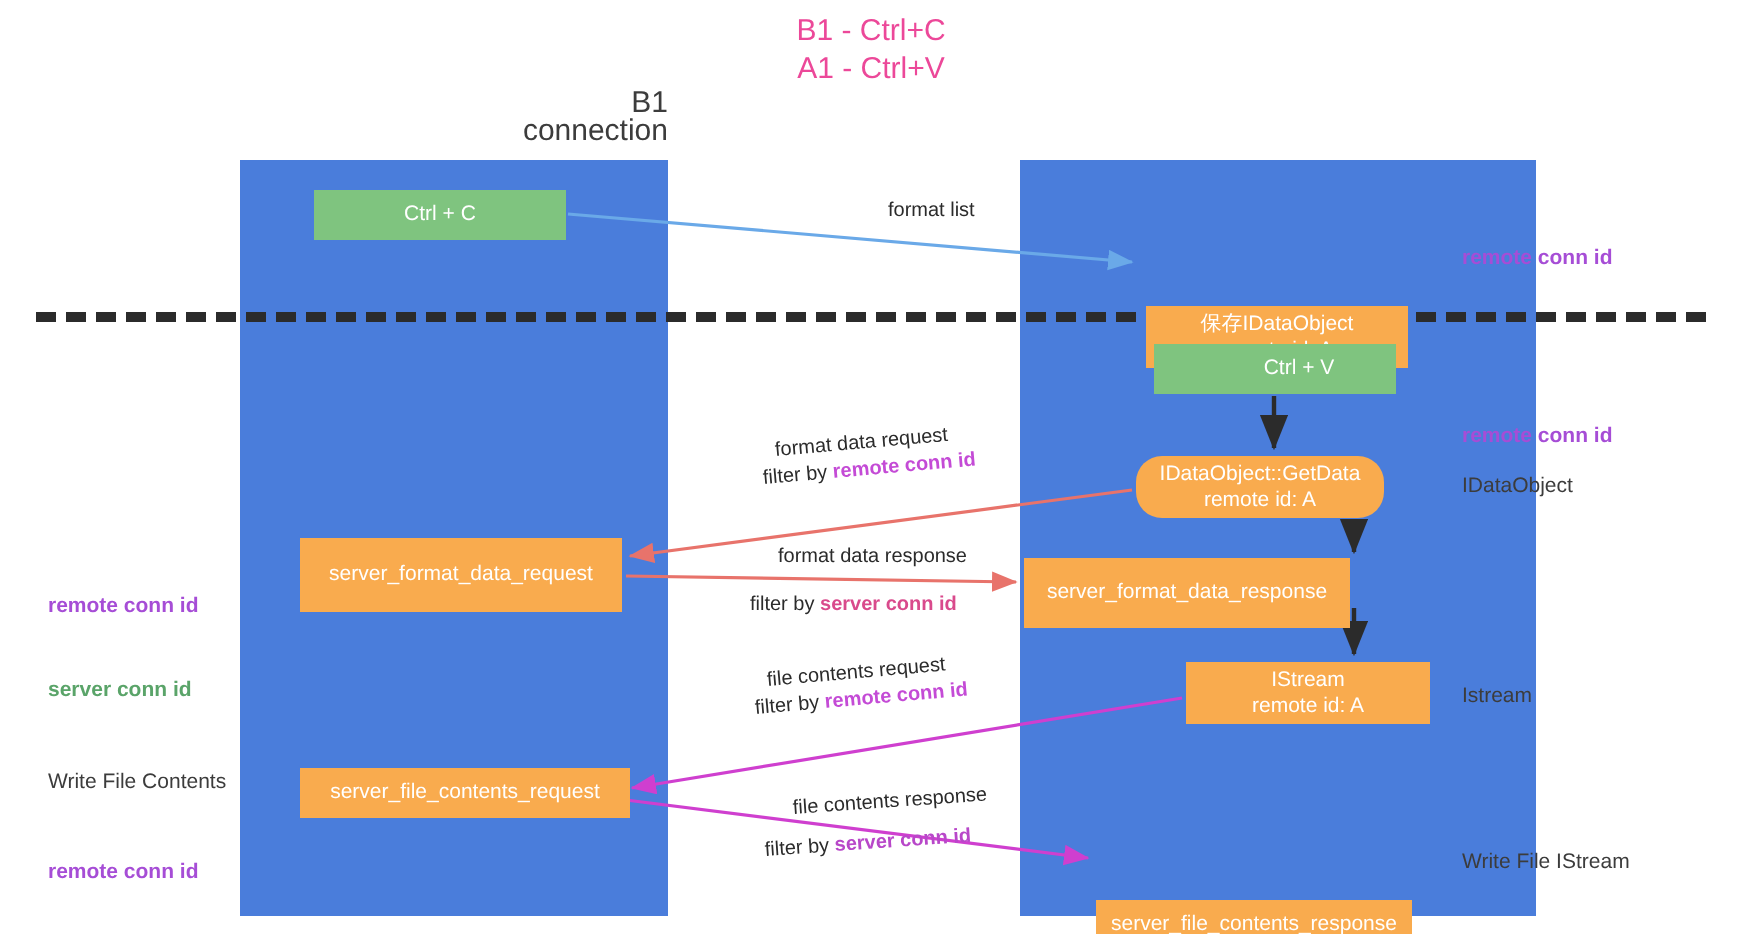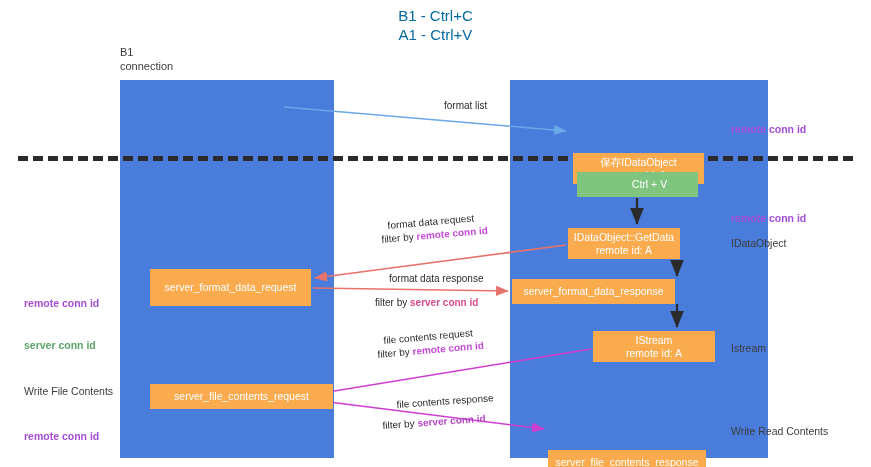--- a/index.html
+++ b/index.html
@@ -24,28 +24,28 @@
   #lane-b1 { left: 120px; top: 80px; width: 214px; height: 378px; }
   #lane-a1 { left: 510px; top: 80px; width: 258px; height: 378px; }
 
   
   #diagram-title {
     position: absolute;
     left: 0; top: 6px;
     width: 871px;
     text-align: center;
     font-size: 15px;
-    color: #0369a1;
+    color: #ec4899;
     line-height: 19px;
     white-space: pre;
   }
   .lane-header {
     position: absolute;
-    text-align: left;
-    font-size: 11px;
+    text-align: right;
+    font-size: 15px;
     color: #3c3c3c;
     line-height: 14px;
     white-space: pre;
   }
   #header-b1 { left: 120px; top: 45px; width: 214px; }
   #header-a1 { left: 510px; top: 45px; width: 258px; }
 
   
   #divider {
     position: absolute;
@@ -68,25 +68,25 @@
     text-align: center;
     white-space: pre;
     padding: 2px 4px;
   }
   .box.green  { background: #7fc47f; }
   .box.orange { background: #f9ab4e; }
 
   #box-ctrlc           { left: 157px; top: 95px;  width: 126px; height: 25px; }
   #box-save-dataobject { left: 573px; top: 117px; width: 131px; height: 31px; margin-top: 36px; }
   #box-ctrlv           { left: 577px; top: 172px; width: 121px; height: 25px; padding-left: 28px; }
-  #box-getdata         { left: 568px; top: 228px; width: 112px; height: 31px; }
+  #box-getdata         { left: 568px; top: 228px; width: 124px; height: 31px; border-radius: 13px; }
   #box-fmt-req         { left: 150px; top: 269px; width: 161px; height: 37px; }
-  #box-fmt-resp        { left: 512px; top: 279px; width: 163px; height: 25px; }
+  #box-fmt-resp        { left: 512px; top: 279px; width: 163px; height: 35px; }
   #box-istream         { left: 593px; top: 331px; width: 122px; height: 31px; }
-  #box-file-req        { left: 150px; top: 384px; width: 183px; height: 25px; }
+  #box-file-req        { left: 150px; top: 384px; width: 165px; height: 25px; }
   #box-file-resp       { left: 548px; top: 418px; width: 158px; height: 25px; margin-top: 32px; }
 
   
   .side-label {
     position: absolute;
     font-size: 10.5px;
     color: #3c3c3c;
     line-height: 14px;
     white-space: pre;
   }
@@ -174,20 +174,21 @@
 
     <line x1="677" y1="304" x2="677" y2="327" stroke="#2b2b2b" stroke-width="2.2" marker-end="url(#ah-black)"></line>
 
     <line x1="677" y1="260" x2="677" y2="276" stroke="#2b2b2b" stroke-width="2.2" marker-end="url(#ah-black)"></line>
 
     <line x1="591" y1="349" x2="316" y2="394" stroke="#cf3fcf" stroke-width="1.6" marker-end="url(#ah-magenta)"></line>
 
     <line x1="313" y1="400" x2="544" y2="429" stroke="#cf3fcf" stroke-width="1.6" marker-end="url(#ah-magenta)"></line>
   </svg>
 
+  <div class="box green" id="box-ctrlc">Ctrl + C</div>
   <div class="box orange" id="box-save-dataobject">保存IDataObject
 remote id: A</div>
   <div class="box green" id="box-ctrlv">Ctrl + V</div>
   <div class="box orange" id="box-getdata">IDataObject::GetData
 remote id: A</div>
   <div class="box orange" id="box-fmt-req">server_format_data_request</div>
   <div class="box orange" id="box-fmt-resp">server_format_data_response</div>
   <div class="box orange" id="box-istream">IStream
 remote id: A</div>
   <div class="box orange" id="box-file-req">server_file_contents_request</div>
@@ -204,21 +205,21 @@
   <div class="arrow-label" id="al-fc-req">file contents request</div>
   <div class="arrow-label" id="al-fc-req2"><span>filter by </span><span class="hl-remote-p">remote conn id</span></div>
 
   <div class="arrow-label" id="al-fc-resp">file contents response</div>
   <div class="arrow-label" id="al-fc-resp2"><span>filter by </span><span class="hl-server-p">server conn id</span></div>
 
   <div class="side-label lbl-remote" id="label-remote-1">remote conn id</div>
   <div class="side-label lbl-remote" id="label-remote-2">remote conn id</div>
   <div class="side-label" id="label-dataobject">IDataObject</div>
   <div class="side-label" id="label-istream">Istream</div>
-  <div class="side-label" id="label-write-file">Write Read Contents</div>
+  <div class="side-label" id="label-write-file">Write File IStream</div>
 
   <div class="side-label" id="margin-left-1">
     <div class="lbl-remote">remote conn id</div>
     <div class="lbl-server">server conn id</div>
   </div>
 
   <div class="side-label" id="label-left-read">Write File Contents</div>
 
   <div class="side-label" id="margin-left-2">
     <div class="lbl-remote">remote conn id</div>

